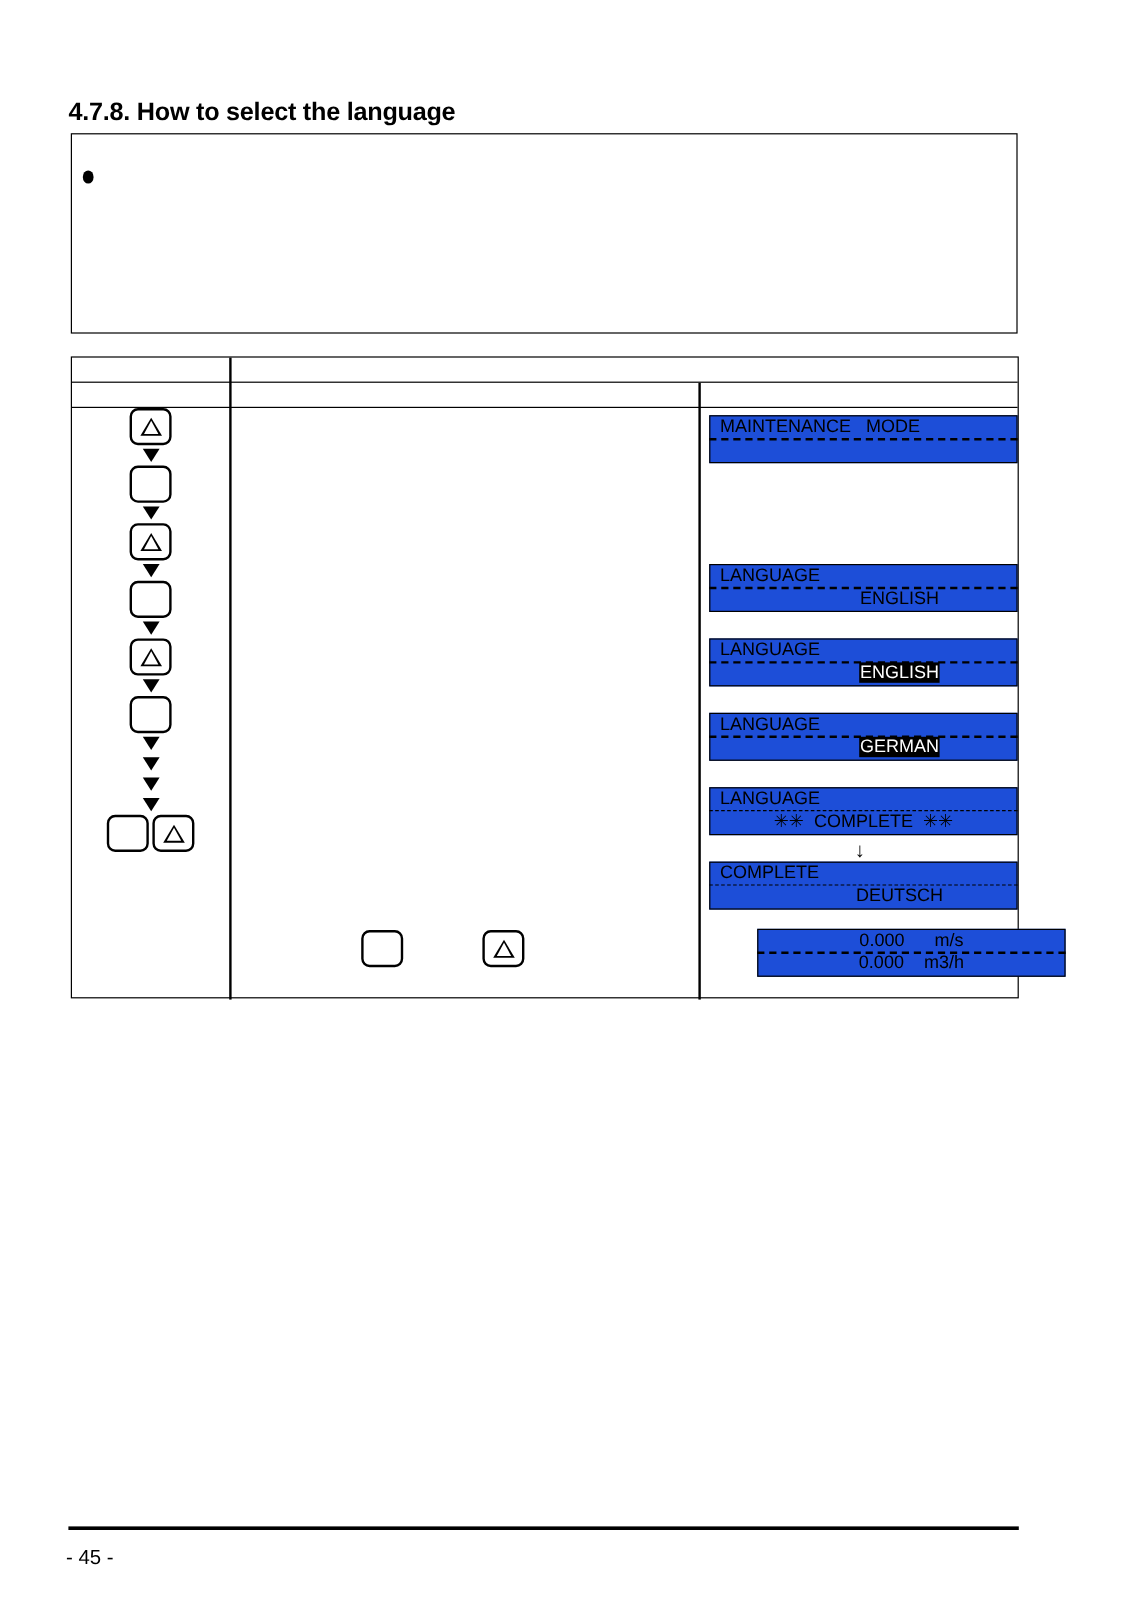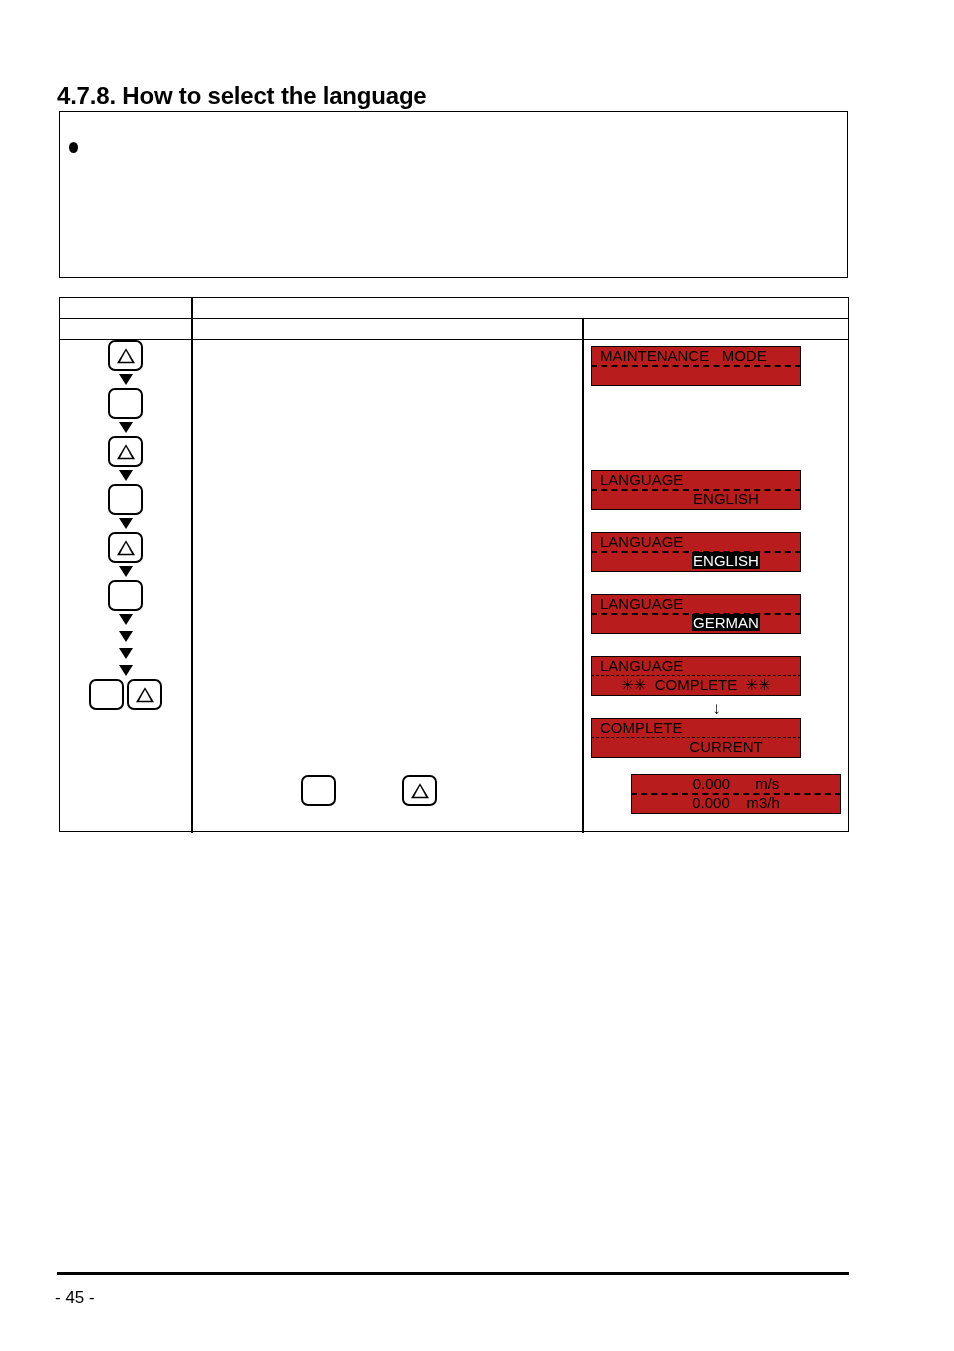--- a/index.html
+++ b/index.html
@@ -14,21 +14,21 @@
     font-family: "Liberation Sans", sans-serif;
     color: #000000;
     overflow: hidden;
   }
 
   
   .page-heading {
     position: absolute;
     left: 57px;
     top: 82px;
-    font-size: 24px;
+    font-size: 21px;
     font-weight: bold;
     letter-spacing: -0.2px;
     white-space: pre;
   }
 
   
   .note-box {
     position: absolute;
     left: 59px;
     top: 111px;
@@ -208,25 +208,25 @@
   .lcd-column {
     position: absolute;
     left: 522px;
     top: 42px;
     width: 268px;
     height: 493px;
   }
   .lcd {
     position: absolute;
     left: 9px;
-    width: 210px;
+    width: 257px;
     height: 40px;
     border: 1.6px solid #000;
     box-sizing: border-box;
-    background: #b91c1c;
+    background: #1d4ed8;
   }
   .lcd .lcd-divider {
     position: absolute;
     left: -1px;
     right: -1px;
     top: 18px;
     border-top: 2px dashed #000;
   }
   .lcd .lcd-divider.fine {
     border-top: 1.4px dashed #000;
@@ -371,21 +371,21 @@
       <div class="lcd-divider fine"></div>
       <div class="lcd-line l1 pad-left">LANGUAGE</div>
       <div class="lcd-line l2 center-ish">✳✳  COMPLETE  ✳✳</div>
     </div>
 
     <div class="flow-arrow" style="top:360px;">↓</div>
 
     <div class="lcd" style="top:378px;">
       <div class="lcd-divider fine"></div>
       <div class="lcd-line l1 pad-left">COMPLETE</div>
-      <div class="lcd-line l2 center-ish" style="padding-left:30px;">CURRENT</div>
+      <div class="lcd-line l2 center-ish" style="padding-left:30px;">DEUTSCH</div>
     </div>
 
     <div class="lcd" style="top:434px;margin-left:40px;">
       <div class="lcd-divider"></div>
       <div class="lcd-line l1 center-ish">0.000      m/s</div>
       <div class="lcd-line l2 center-ish">0.000    m3/h</div>
     </div>
 
   </div>
 </div>

